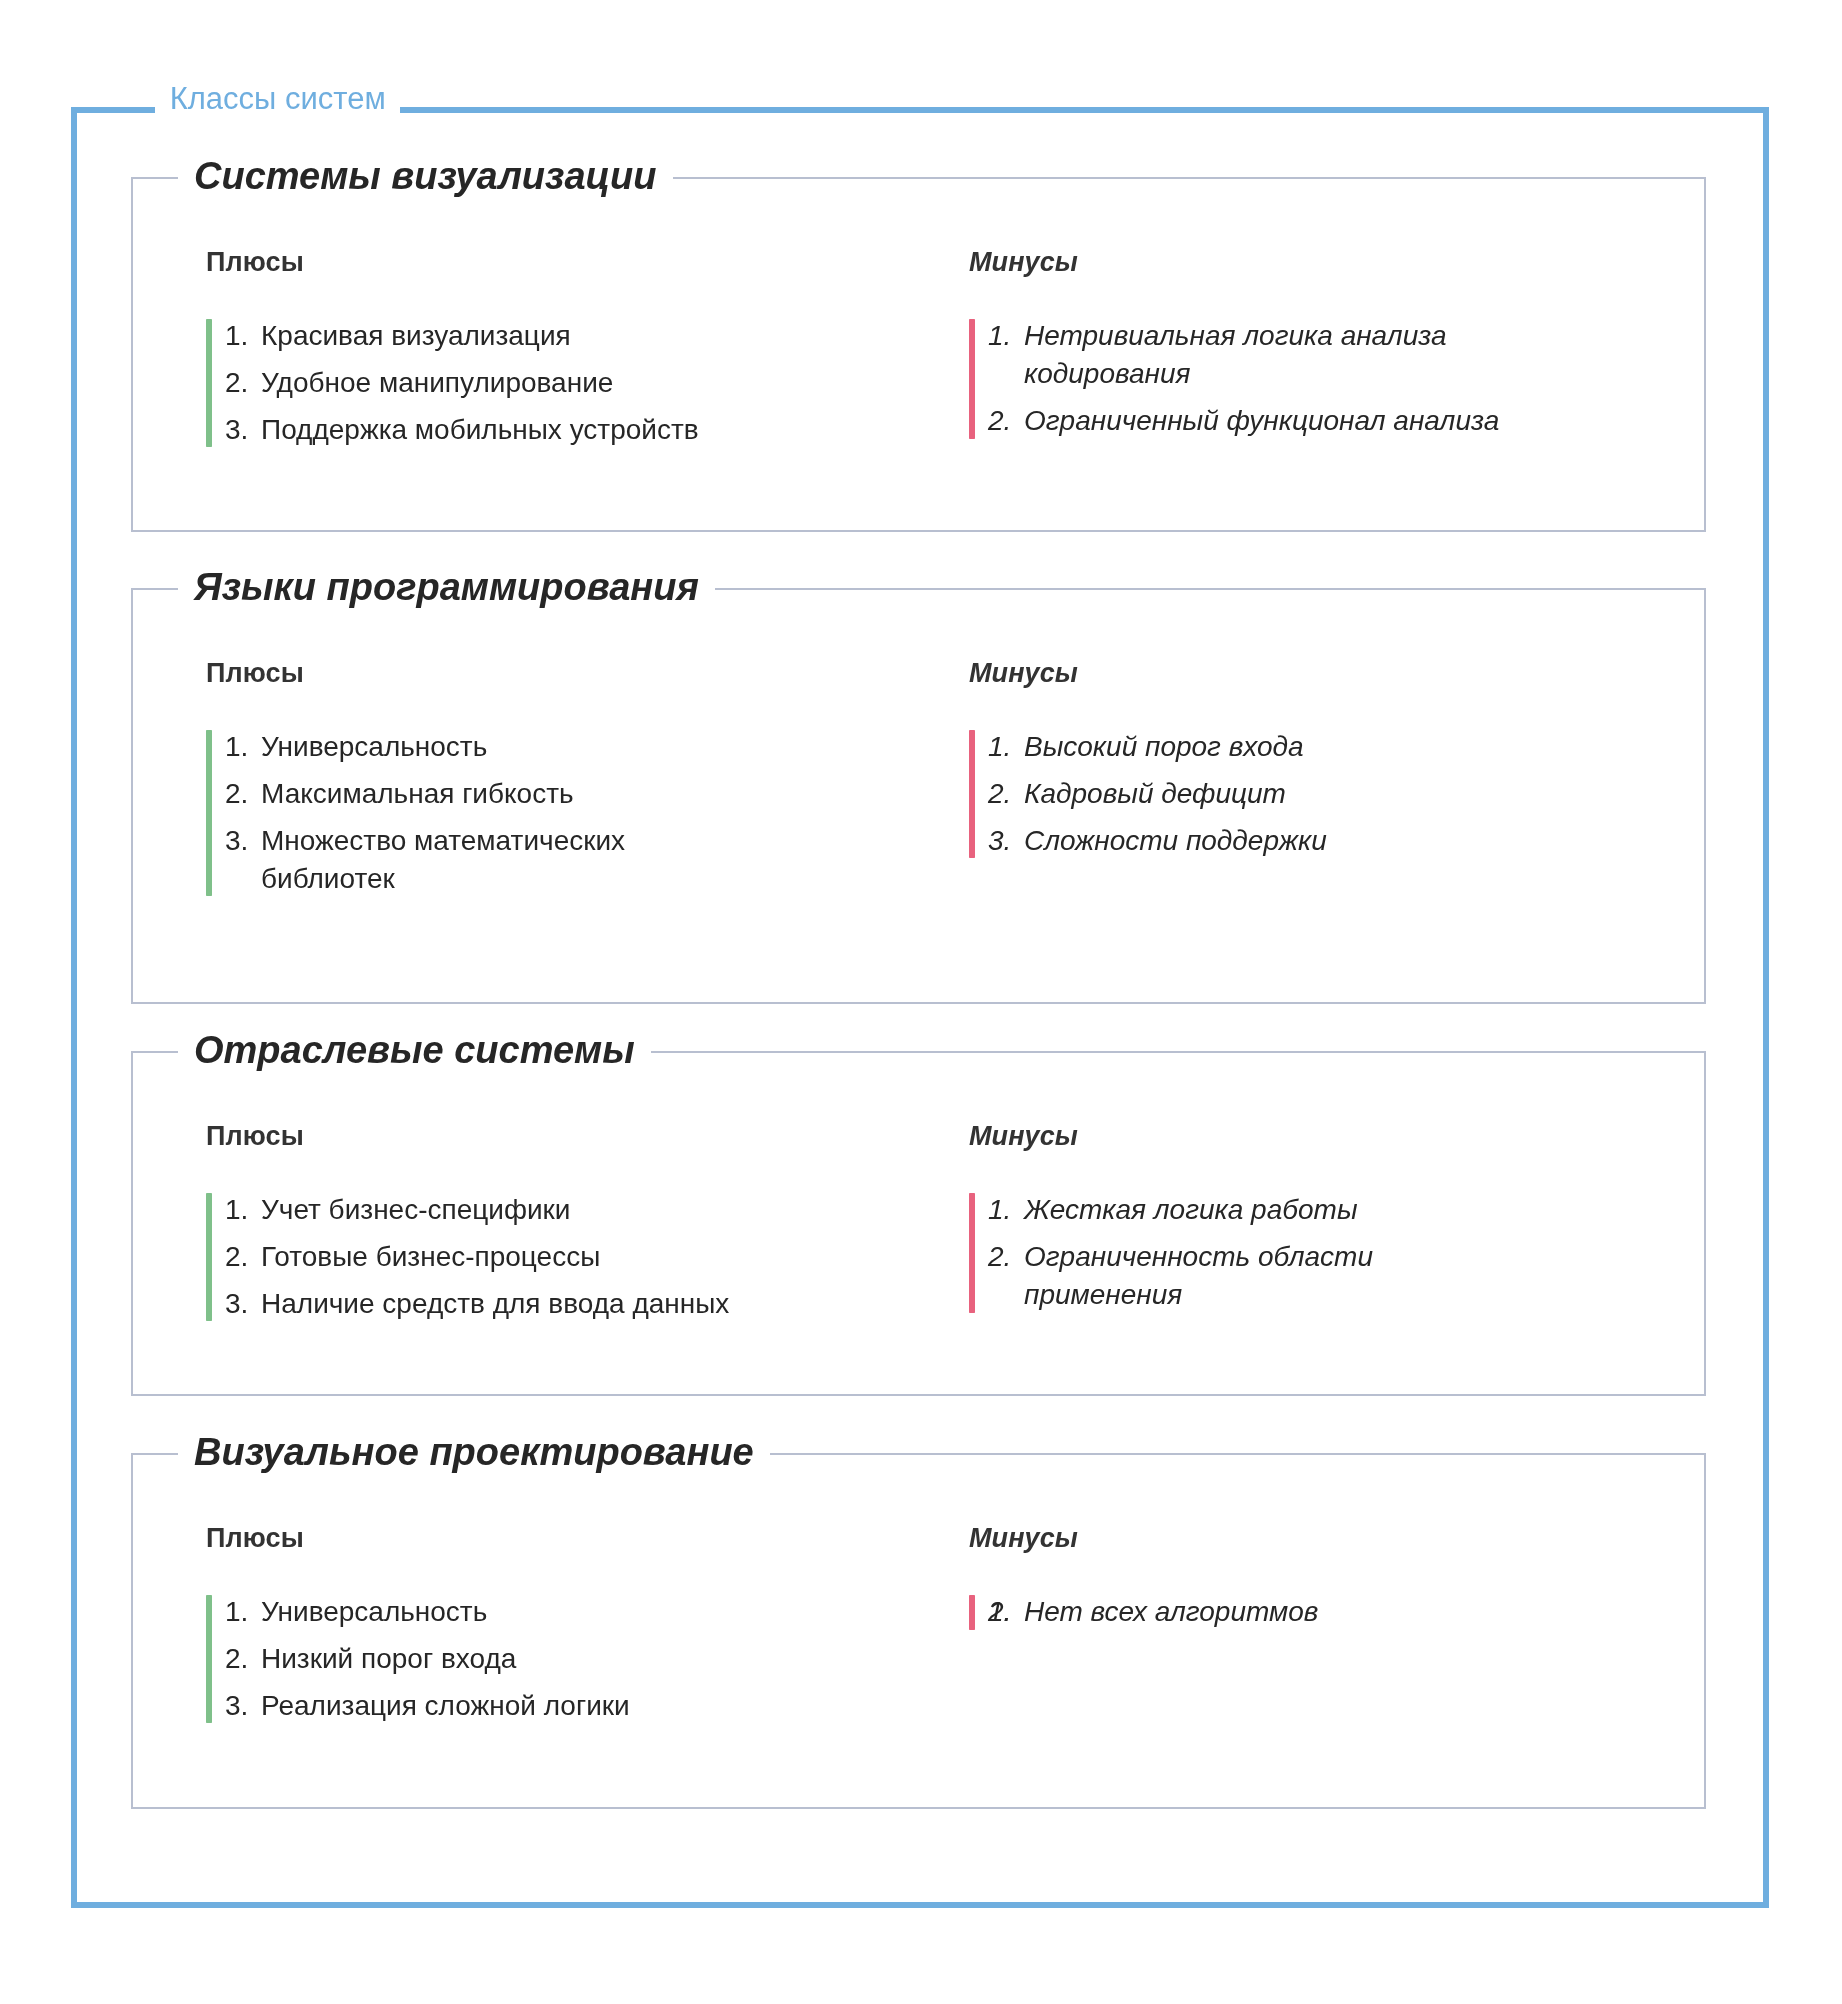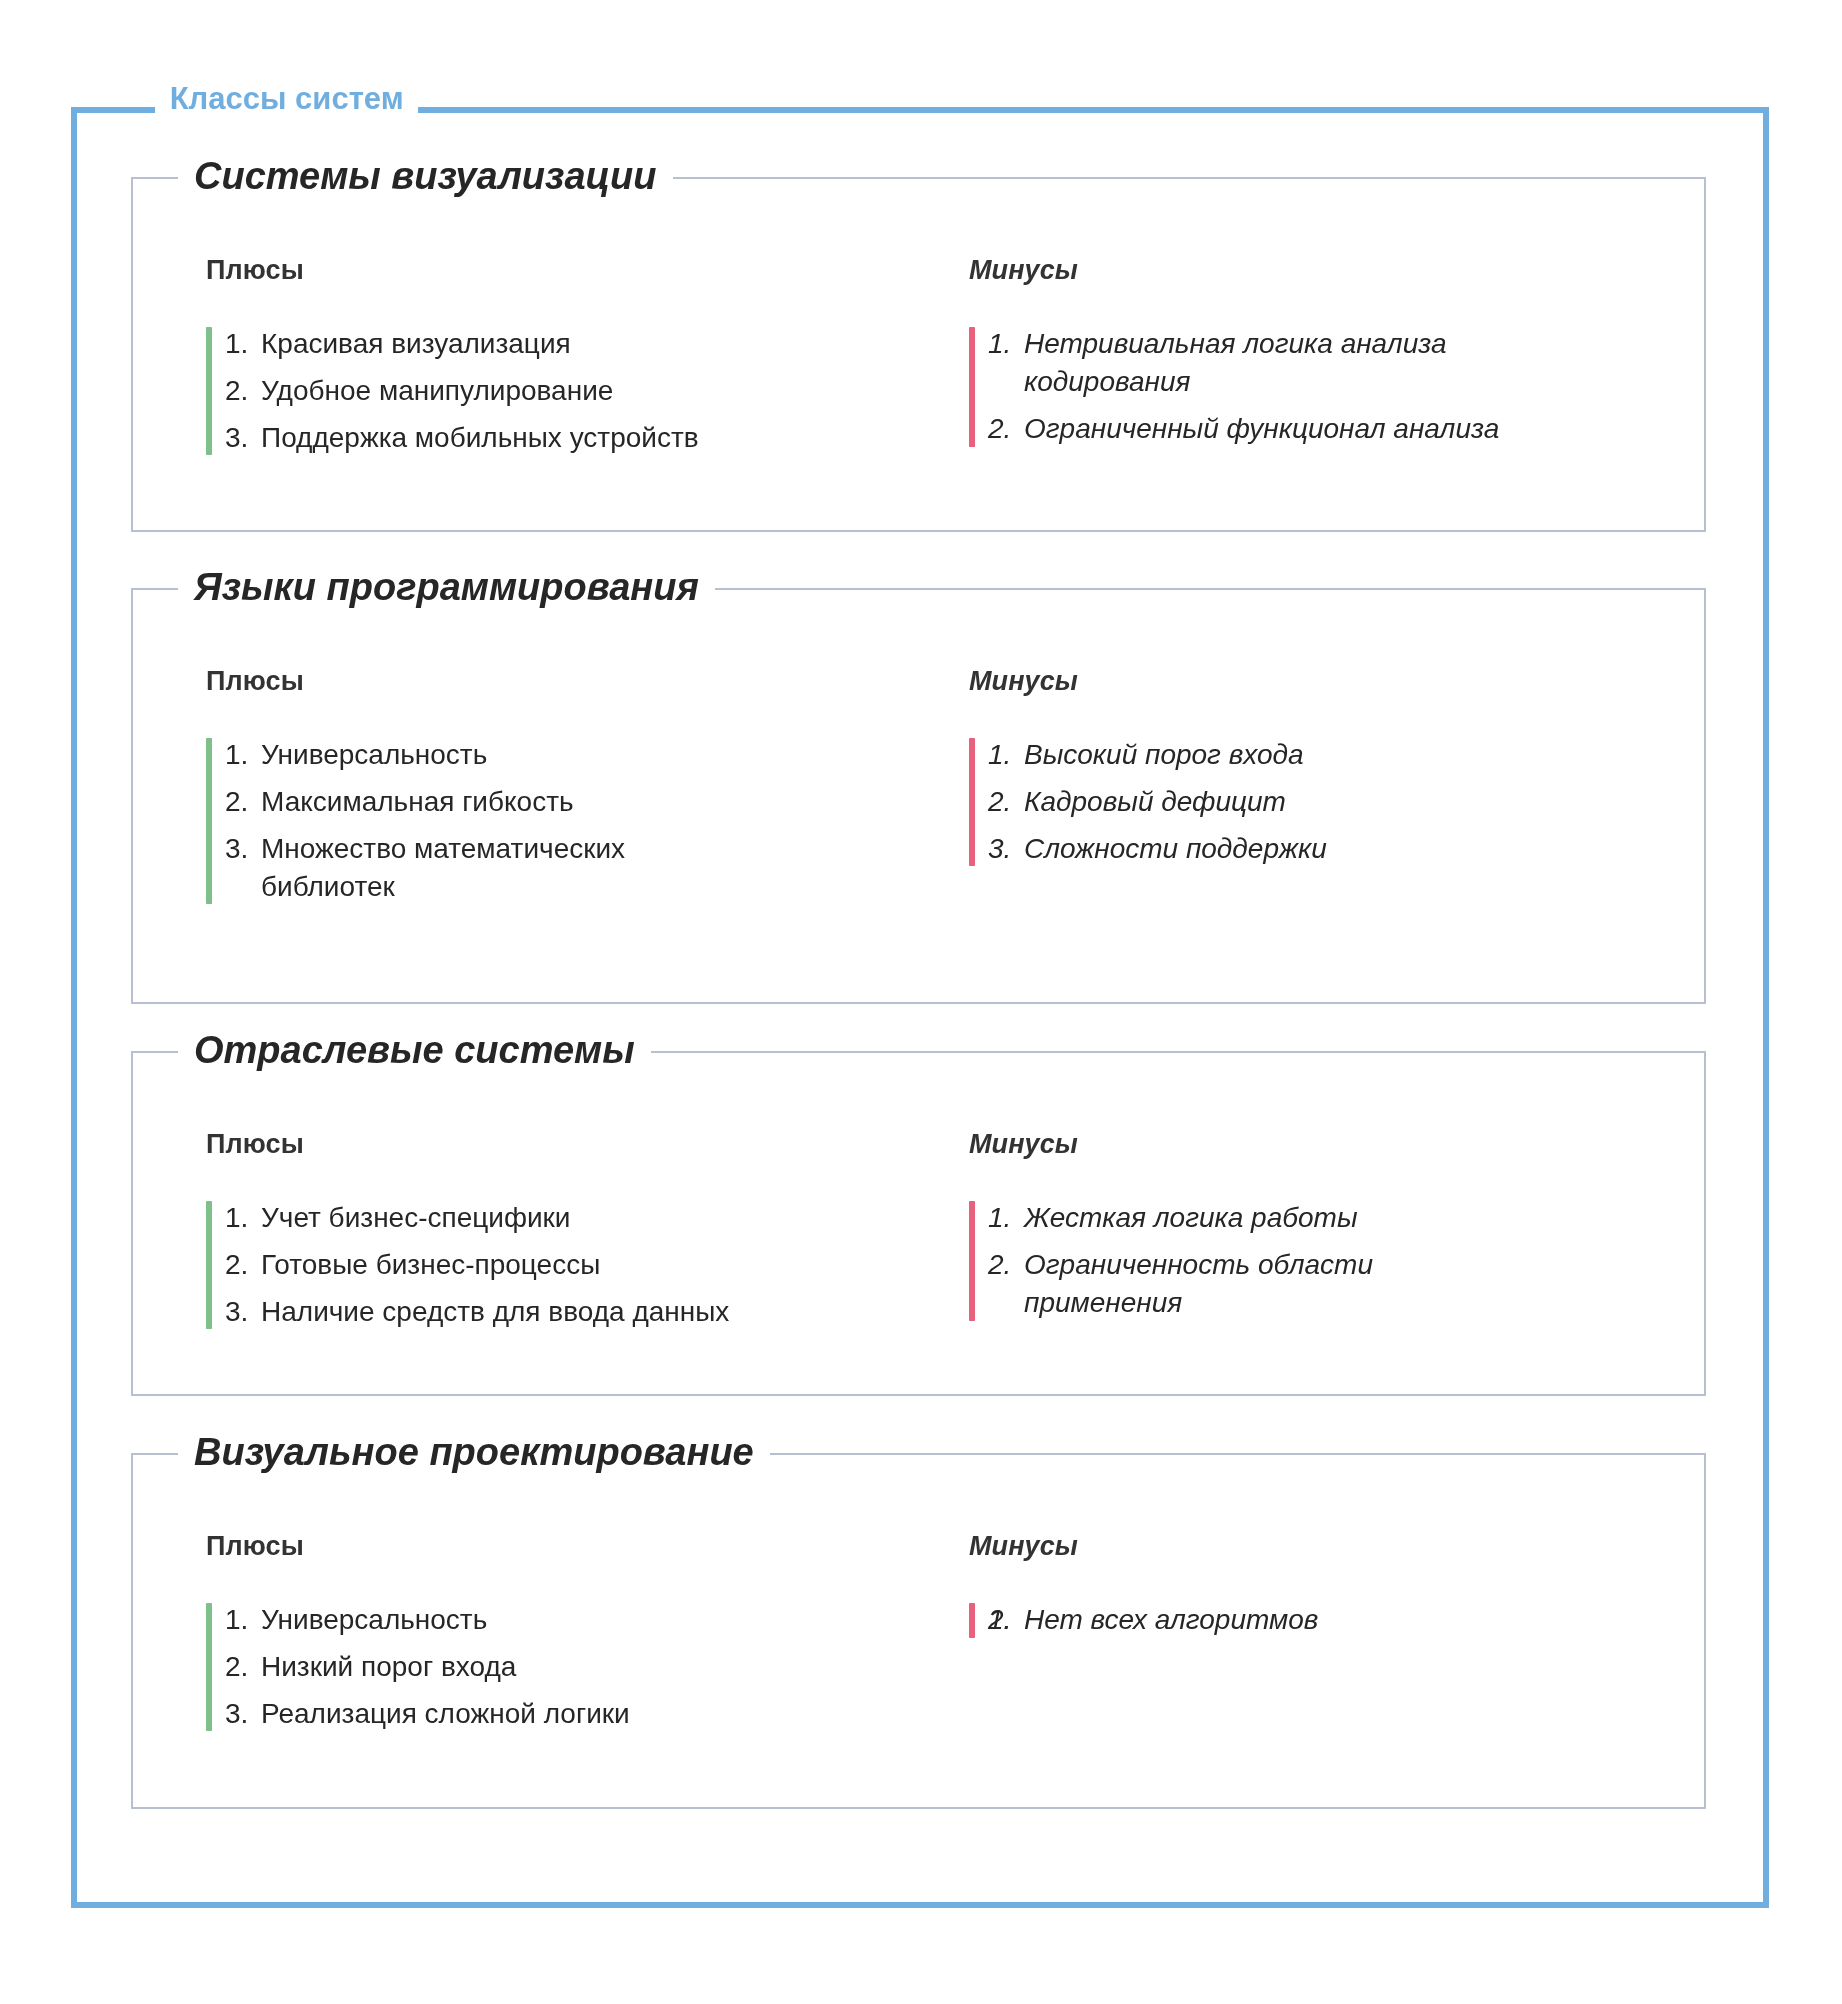--- a/index.html
+++ b/index.html
@@ -24,21 +24,21 @@
     border: 6.6px solid #6FAEDF;
     box-sizing: border-box;
   }
   .outer-legend {
     position: absolute;
     left: 155px;
     top: 83px;
     background: #ffffff;
     padding: 0 14.7px;
     font-size: 31px;
-    font-weight: 700;
+    font-weight: 400;
     color: #6FAEDF;
     line-height: 1;
     white-space: nowrap;
     z-index: 3;
   }
 
   
   .panel {
     position: absolute;
     border: 2.9px solid #B8BFD0;
@@ -54,21 +54,21 @@
     color: #262626;
     line-height: 1;
     white-space: nowrap;
     z-index: 2;
     font-style: italic;
   }
 
   
   .col {
     position: absolute;
-    top: 12px;
+    top: 4px;
     padding-left: 20px;
   }
   .col-pros { left: 55px;  width: 759px; }
   .col-cons { left: 818px; width: 759px; font-style: italic; }
 
   .col-head {
     font-size: 27px;
     font-weight: bold;
     color: #333333;
     line-height: 1;

